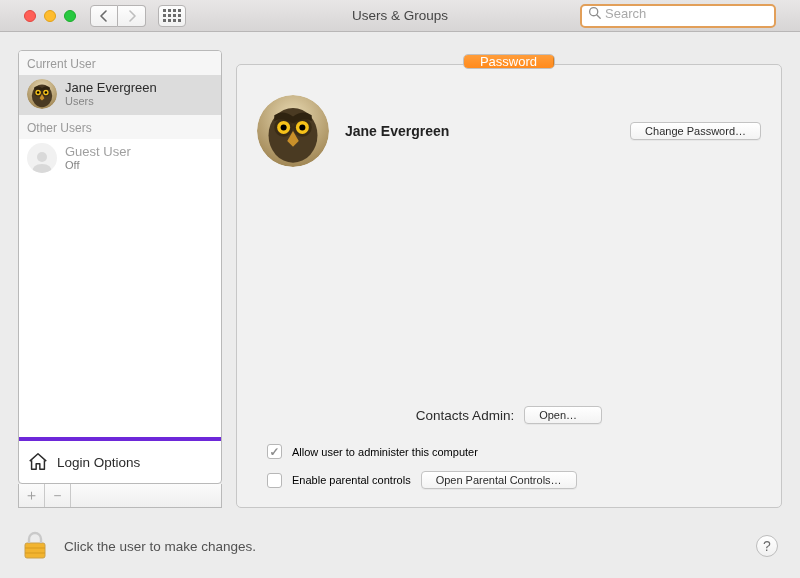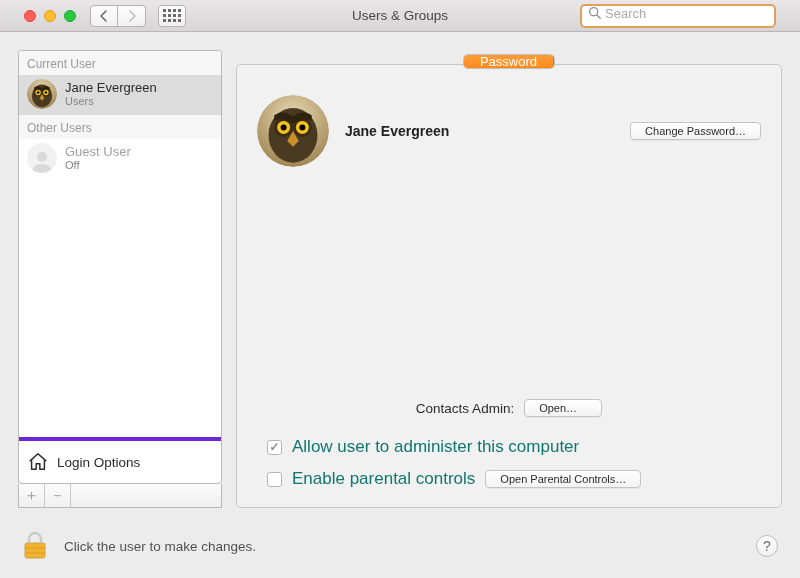--- a/index.html
+++ b/index.html
@@ -244,21 +244,21 @@
   .check {
     width: 15px; height: 15px;
     border: 1px solid #b7b7b7;
     border-radius: 3px;
     background: #fff;
     display:flex; align-items:center; justify-content:center;
   }
   .check.checked::after {
     content: "✓"; font-size: 12px; color:#8c8c8c; font-weight:700;
   }
-  .check-label { font-size: 17px; color:#0f766e; }
+  .check-label { font-size: 11px; color:#000000; }
   .parental-row {
     display:flex; align-items:center; gap:10px; margin: 6px 0 0 10px;
   }
 
   
   .footer {
     height: 64px;
     display: flex;
     align-items: center;
     padding: 0 22px;

